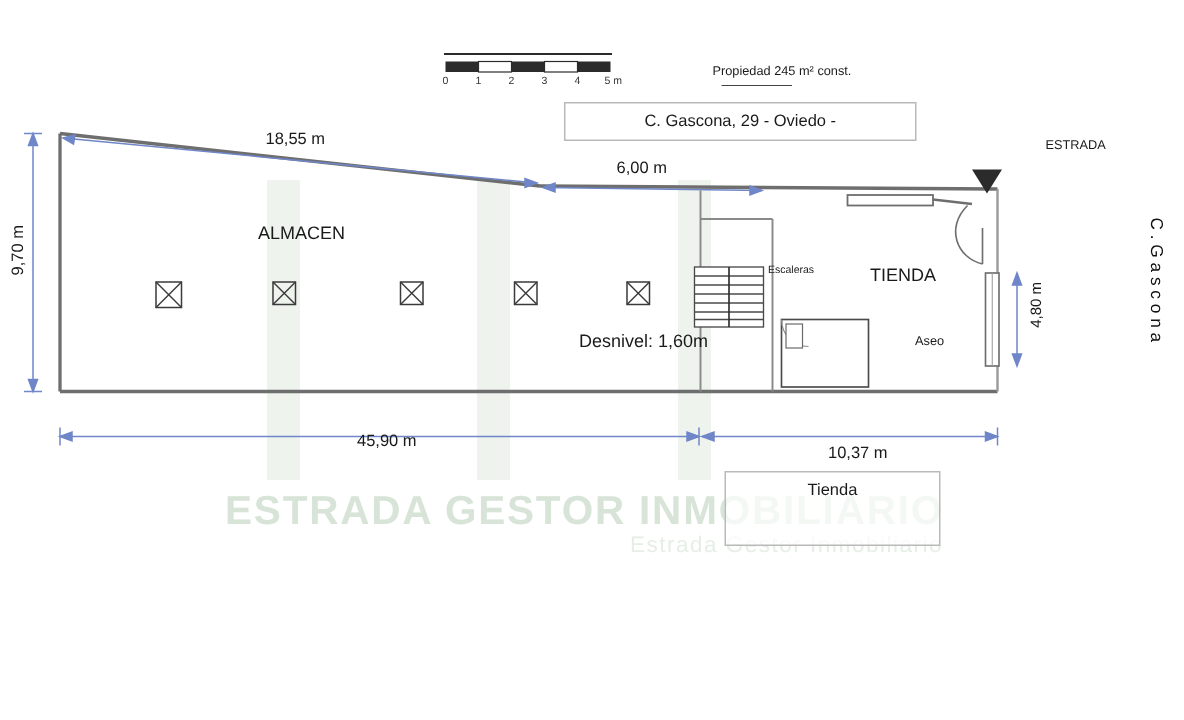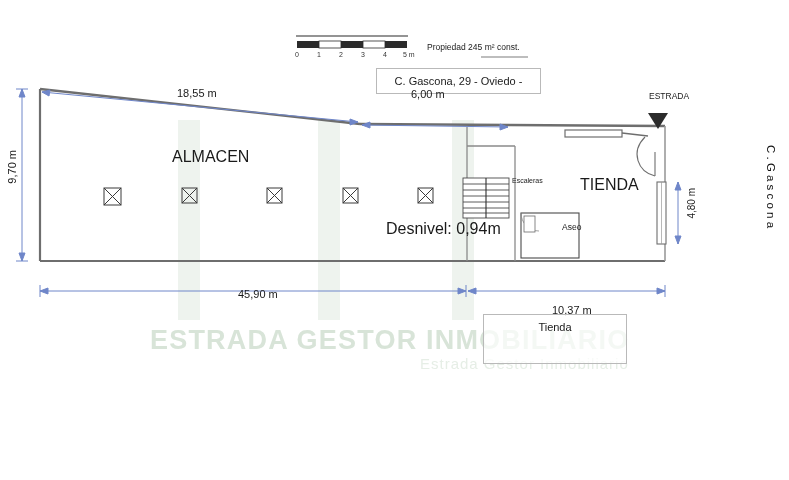--- a/index.html
+++ b/index.html
@@ -63,25 +63,25 @@
   
   svg.plan {
     position: absolute;
     left: 0; top: 0;
     width: 789px; height: 480px;
   }
 
   
   .lbl {
     position: absolute;
-    font-size: 16px;
+    font-size: 12px;
     color: #1a1a1a;
     white-space: nowrap;
   }
-  .lbl.small { font-size: 8.5px; }
+  .lbl.small { font-size: 8.5px; margin-left: 48px; }
   .lbl.tiny  { font-size: 7px; }
   .lbl.dim   { font-size: 11px; }
   .vert {
     writing-mode: vertical-rl;
     transform: rotate(180deg);
     transform-origin: center;
   }
   .box {
     position: absolute;
     border: 1px solid #b9b9b9;
@@ -244,37 +244,37 @@
 
   <div class="scale-nums" style="left:295px; top:51px;">0</div>
   <div class="scale-nums" style="left:317px; top:51px;">1</div>
   <div class="scale-nums" style="left:339px; top:51px;">2</div>
   <div class="scale-nums" style="left:361px; top:51px;">3</div>
   <div class="scale-nums" style="left:383px; top:51px;">4</div>
   <div class="scale-nums" style="left:403px; top:51px;">5 m</div>
 
   <div class="lbl small" style="left:427px; top:42px;">Propiedad 245 m² const.</div>
 
-  <div class="box" style="left:376px; top:68px; width:165px; height:26px;">
+  <div class="box" style="left:376px; top:68px; width:235px; height:26px;">
     <div class="t1" style="top:6px;">C. Gascona, 29  -  Oviedo  -</div>
   </div>
 
   <div class="lbl" style="left:172px; top:148px;">ALMACEN</div>
   <div class="lbl" style="left:580px; top:176px;">TIENDA</div>
   <div class="lbl tiny" style="left:512px; top:177px;">Escaleras</div>
   <div class="lbl small" style="left:562px; top:222px;">Aseo</div>
   <div class="lbl small" style="left:649px; top:91px;">ESTRADA</div>
-  <div class="lbl" style="left:386px; top:220px;">Desnivel: 0,94m</div>
+  <div class="lbl" style="left:386px; top:220px;">Desnivel: 1,60m</div>
 
   <div class="lbl dim" style="left:177px; top:87px;">18,55 m</div>
-  <div class="lbl dim" style="left:411px; top:88px;">6,00 m</div>
+  <div class="lbl dim" style="left:411px; top:106px;">6,00 m</div>
   <div class="lbl dim vert" style="left:6px; top:150px;">9,70 m</div>
   <div class="lbl dim vert" style="left:686px; top:188px; font-size:10px;">4,80 m</div>
   <div class="lbl dim" style="left:238px; top:288px;">45,90 m</div>
-  <div class="lbl dim" style="left:552px; top:304px;">10,37 m</div>
+  <div class="lbl dim" style="left:552px; top:296px;">10,37 m</div>
 
   <div class="street"><span style="writing-mode:vertical-rl; display:inline-block;">C . G a s c o n a</span></div>
 
 
   <div class="box" style="left:483px; top:314px; width:144px; height:50px;">
     <div class="t1" style="top:6px;">Tienda</div>
   </div>
 
 </div>
 

